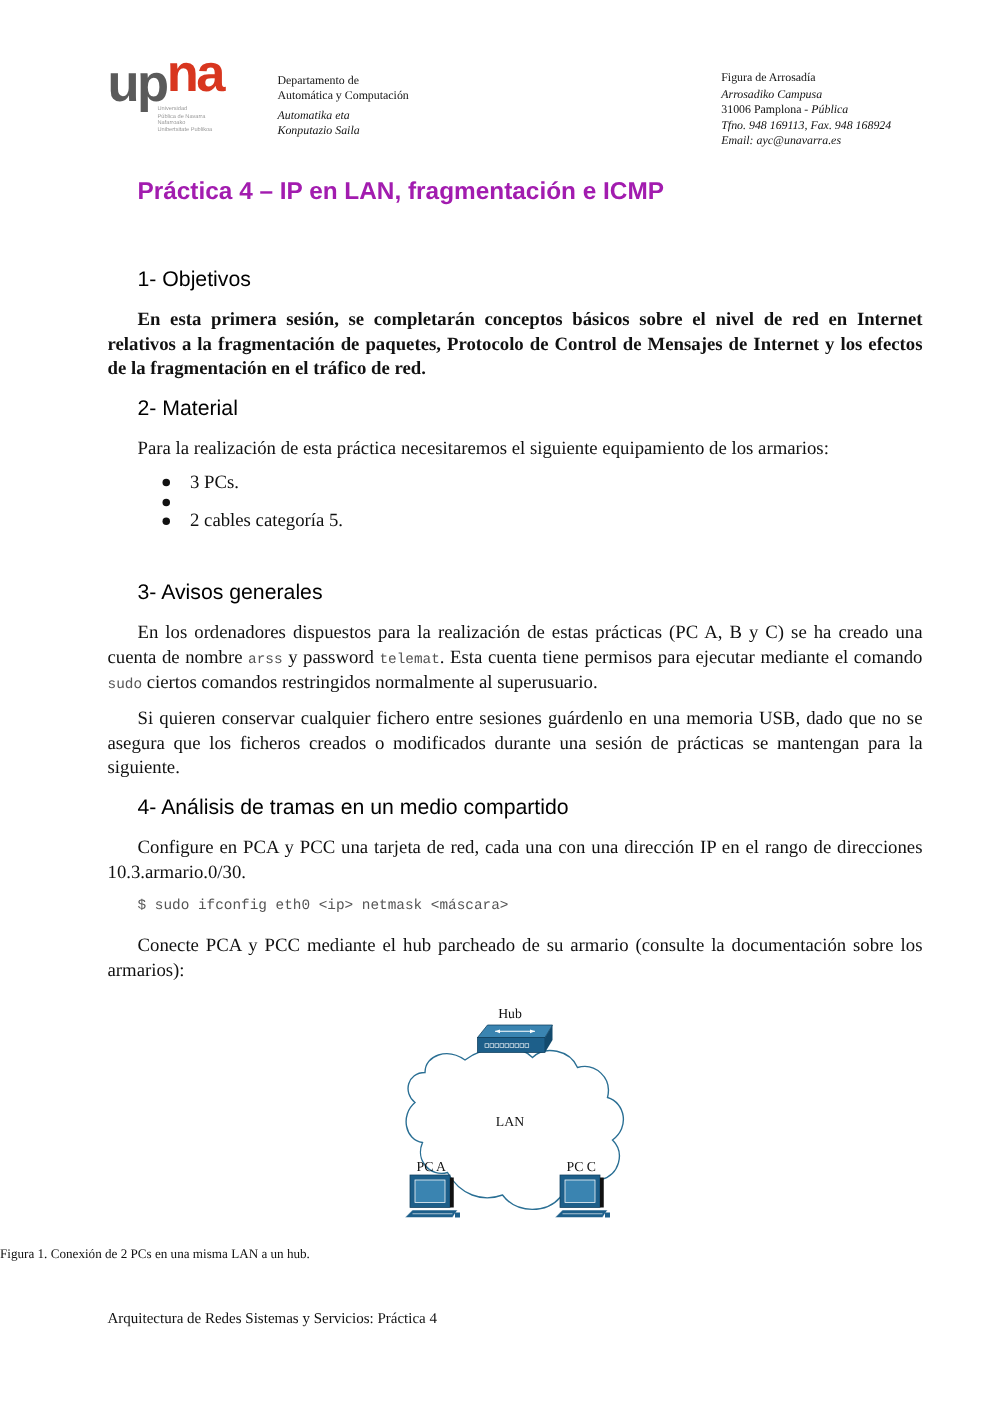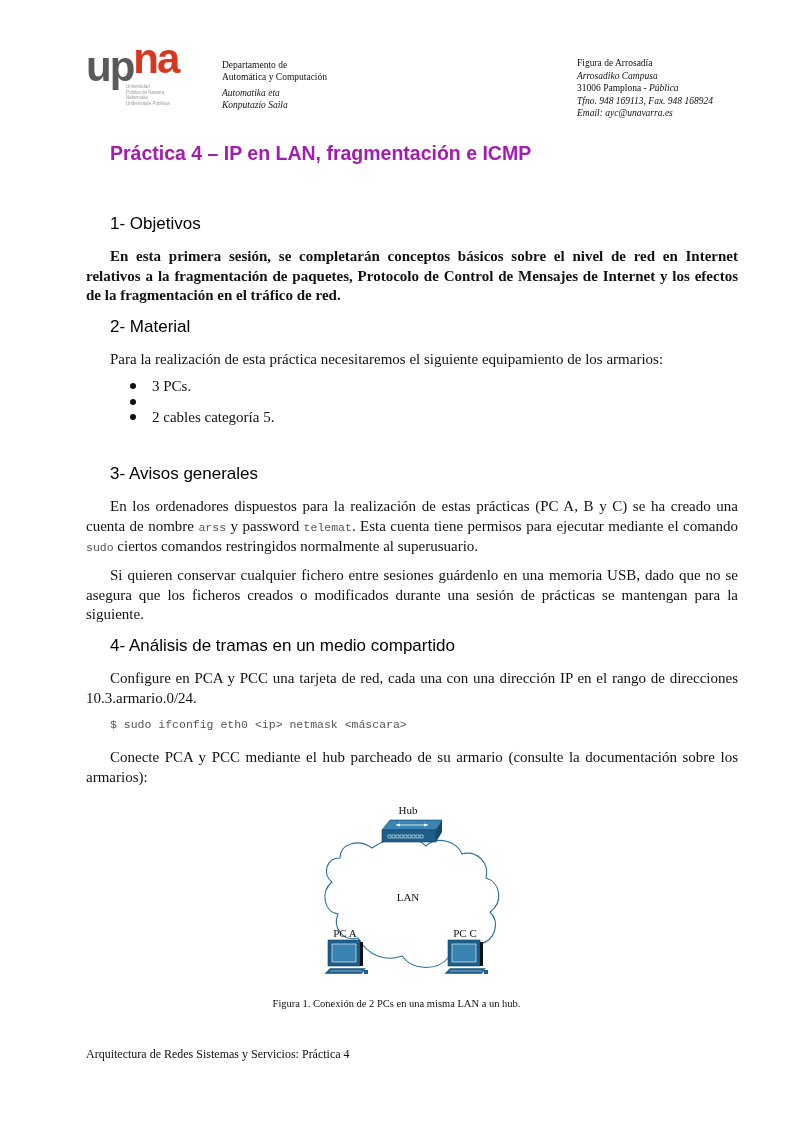--- a/index.html
+++ b/index.html
@@ -35,21 +35,21 @@
   .mono { font-family: "Liberation Mono", monospace; font-size: 11.5px; color: #555; }
 
   .bullets { left: 130px; font-size: 15px; line-height: 24.5px; }
   .bullets .bi { display: flex; align-items: center; }
   .bullets .dot { width: 6px; height: 6px; border-radius: 50%; background: #111; margin-right: 16px; }
 
   .code { left: 110px; top: 718px; font-family: "Liberation Mono", monospace; font-size: 11.5px; color: #555; white-space: pre; }
 
   
   .figure { left: 310px; top: 800px; width: 200px; height: 185px; }
-  .caption { left: 0; width: 793px; top: 998px; text-align: center; font-size: 10.5px; }
+  .caption { left: 0; width: 793px; top: 998px; text-align: left; font-size: 10.5px; }
 
   .footer { left: 86px; top: 1047px; font-size: 12px; }
 </style>
 </head>
 <body>
 
 <div class="abs logo">
   <div class="logo-word"><span class="up">up</span><span class="na">na</span></div>
   <div class="logo-sub">Universidad
 Pública de Navarra
@@ -92,21 +92,21 @@
       <span class="dot"></span>
       <span>2 cables categoría 5.</span>
     </div>
 </div>
 
 <div class="abs h2" style="top:464px;">3- Avisos generales</div>
 <div class="abs para" style="top:497px;"><span>En los ordenadores dispuestos para la realización de estas prácticas (PC A, B y C) se ha creado una cuenta de nombre </span><span class="mono">arss</span><span> y password </span><span class="mono">telemat</span><span>. Esta cuenta tiene permisos para ejecutar mediante el comando </span><span class="mono">sudo</span><span> ciertos comandos restringidos normalmente al superusuario.</span></div>
 <div class="abs para" style="top:566px;">Si quieren conservar cualquier fichero entre sesiones guárdenlo en  una memoria USB, dado que no se asegura que los ficheros creados o modificados durante una sesión de prácticas se mantengan para la siguiente.</div>
 
 <div class="abs h2" style="top:636px;">4- Análisis de tramas en un medio compartido</div>
-<div class="abs para" style="top:669px;">Configure en PCA y PCC una tarjeta de red, cada una con una dirección IP en el rango de direcciones 10.3.armario.0/24.</div>
+<div class="abs para" style="top:669px;">Configure en PCA y PCC una tarjeta de red, cada una con una dirección IP en el rango de direcciones 10.3.armario.0/30.</div>
 <div class="abs code">$ sudo ifconfig eth0 &lt;ip&gt; netmask &lt;máscara&gt;</div>
 <div class="abs para" style="top:748px;">Conecte PCA y PCC  mediante el hub parcheado de su armario (consulte la documentación sobre los armarios):</div>
 
 <div class="abs figure">
   <svg width="200" height="185" viewBox="0 0 200 185" xmlns="http://www.w3.org/2000/svg">
 
     <path d="M62,48 C48,38 30,44 30,58 C16,58 12,74 22,82 C10,92 14,112 28,114 C22,128 34,142 48,138 C58,156 76,162 92,156 C104,172 128,170 138,158 C150,166 170,158 170,144 C186,140 190,122 180,112 C194,102 190,82 176,78 C180,62 166,50 152,54 C146,40 126,36 116,46 C104,34 78,36 62,48 Z" fill="#ffffff" stroke="#2a6f94" stroke-width="1.1"></path>
 
     <g>
       <polygon points="72,30 126,30 132,20 80,20" fill="#3a84b1" stroke="#0f3f5e" stroke-width="0.6"></polygon>

